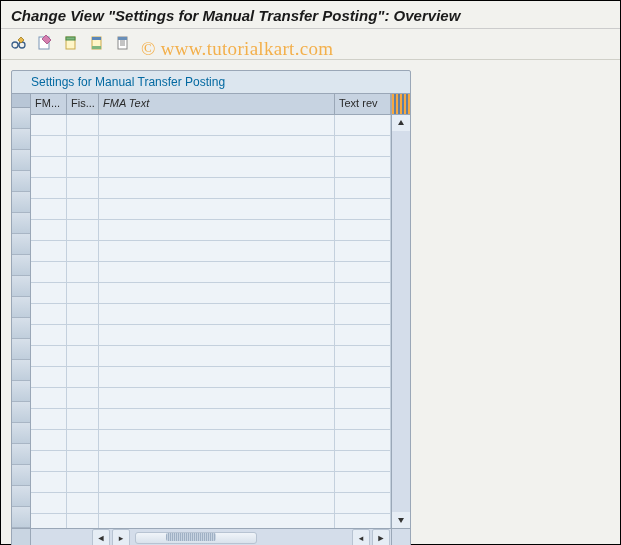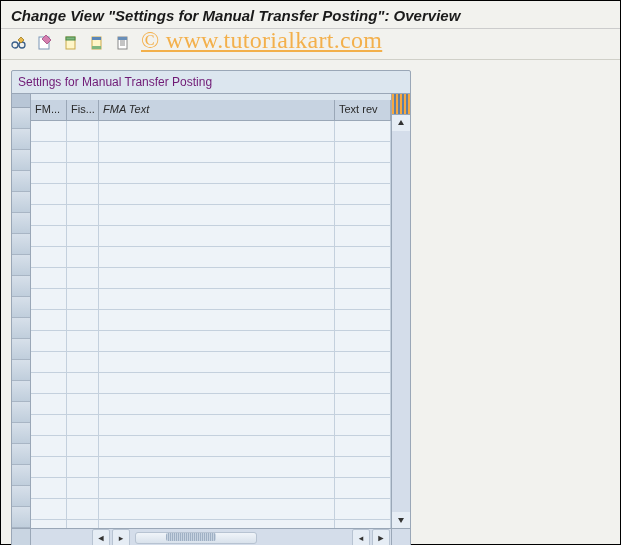--- a/index.html
+++ b/index.html
@@ -2,30 +2,30 @@
 <html><head>
 <meta charset="utf-8">
 <style>
   html,body{margin:0;padding:0;font-family:Arial,Helvetica,sans-serif;font-size:12px;background:#fff;}
   .wrap{width:621px;height:545px;border:1px solid #000;box-sizing:border-box;position:relative;background:#f2f2ee;}
   .titlebar{padding:6px 10px 4px 10px;font-style:italic;font-weight:bold;font-size:15px;color:#1a1a1a;background:#f2f2ee;}
   .hr{height:1px;background:#ccc;margin:0;}
   .toolbar{display:flex;align-items:center;gap:6px;padding:4px 8px 6px 8px;background:#f2f2ee;border-bottom:1px solid #d0d0c8;}
   .tb-btn{width:20px;height:20px;display:flex;align-items:center;justify-content:center;border-radius:2px;cursor:pointer;}
   .tb-btn svg{display:block;}
-  .watermark{position:absolute;left:140px;top:26px;color:#f4a93a;font-size:24px;font-family:Georgia,serif;opacity:0.9;pointer-events:none;letter-spacing:0.3px;text-decoration:underline;}
+  .watermark{position:absolute;left:140px;top:37px;color:#f4a93a;font-size:19px;font-family:Georgia,serif;opacity:0.9;pointer-events:none;letter-spacing:0.3px;}
   .client{padding:10px 10px 8px 10px;}
   .panel{border:1px solid #9aa7b7;background:#dce6ef;border-radius:2px;width:400px;height:478px;box-sizing:border-box;display:flex;flex-direction:column;position:relative;}
-  .panel-title{padding:4px 6px;font-size:12px;color:#701a75;}
+  .panel-title{padding:4px 19px;font-size:12px;color:#0369a1;}
   .grid-wrap{flex:1;display:flex;border-top:1px solid #9aa7b7;overflow:hidden;}
   .selcol{width:18px;background:#c9d5e2;border-right:1px solid #9aa7b7;display:flex;flex-direction:column;}
   .selcol .hcell{height:20px;background:#b8c6d6;border-bottom:1px solid #9aa7b7;}
   .selcol .bcell{flex:0 0 20px;height:20px;background:linear-gradient(#d7e0ea,#c0cedc);border-bottom:1px solid #a8b5c4;}
   .gridcols{flex:1;display:flex;flex-direction:column;overflow:hidden;}
-  .ghead{display:flex;height:20px;background:#c7d3e1;border-bottom:1px solid #9aa7b7;margin-top:6px;}
+  .ghead{display:flex;height:20px;background:#c7d3e1;border-bottom:1px solid #9aa7b7;}
   .ghead div{border-right:1px solid #9aa7b7;padding:3px 4px;font-size:11px;color:#2a2a2a;white-space:nowrap;overflow:hidden;box-sizing:border-box;}
   .gbody{flex:1;overflow:hidden;}
   .grow{display:flex;height:20px;border-bottom:1px solid #c4d0dd;background:#eef3f8;}
   .grow div{border-right:1px solid #c4d0dd;box-sizing:border-box;padding:3px 4px;font-size:11px;overflow:hidden;white-space:nowrap;}
   .c0{width:36px;}
   .c1{width:32px;}
   .c2{flex:1;font-style:italic;}
   .c3{width:56px;}
   .rightbar{width:18px;background:#d4ddea;border-left:1px solid #9aa7b7;display:flex;flex-direction:column;align-items:center;}
   .rightbar .cfg{height:20px;width:100%;display:flex;align-items:center;justify-content:center;background:repeating-linear-gradient(90deg,#f7a83f,#f7a83f 2px,#5e7fa8 2px,#5e7fa8 4px);border-bottom:1px solid #9aa7b7;cursor:pointer;}

